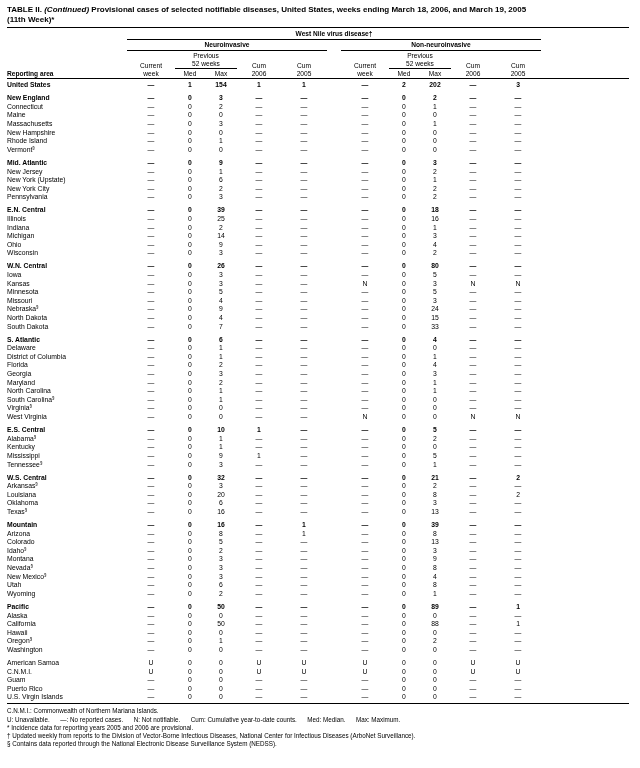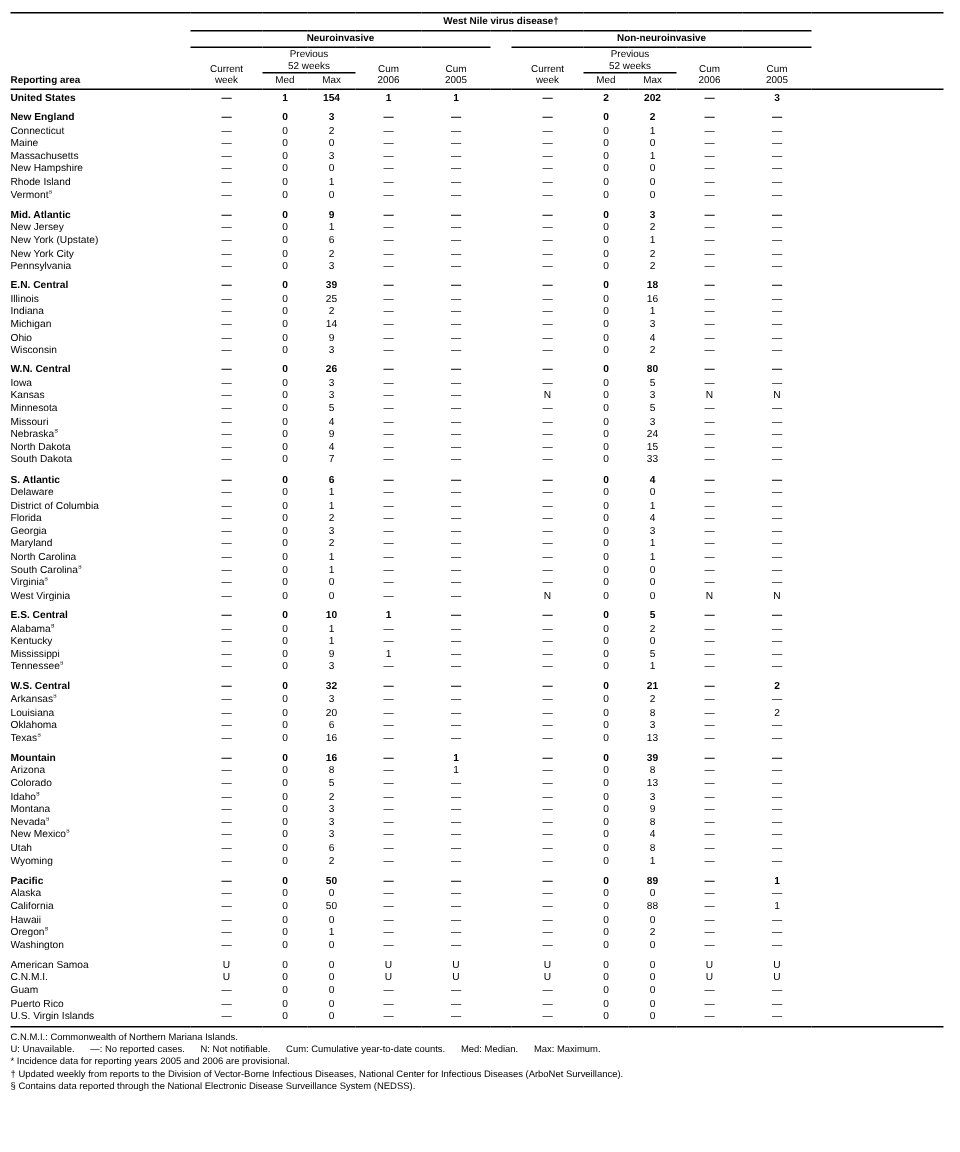--- a/index.html
+++ b/index.html
@@ -29,20 +29,26 @@
   tbody tr:last-child td{border-bottom:1px solid #000;padding-bottom:1.5px;}
   sup{font-size:0.65em;vertical-align:super;line-height:0;}
   .footnotes{margin-top:3px;}
   .footnote{font-size:6.3px;line-height:8.1px;white-space:pre-wrap;}
 </style>
 </head>
 <body>
 
 <div class="page">
 
+  <div class="title">
+    <span>TABLE II.</span>
+    <span class="cont">(Continued)</span>
+    <span>Provisional cases of selected notifiable diseases, United States, weeks ending March 18, 2006, and March 19, 2005</span><br>
+    <span>(11th Week)*</span>
+  </div>
 
   <table class="main">
     <colgroup>
       <col style="width:120px">
       <col style="width:48px">
         <col style="width:30px">
         <col style="width:32px">
         <col style="width:44px">
         <col style="width:46px">
       <col style="width:14px">

